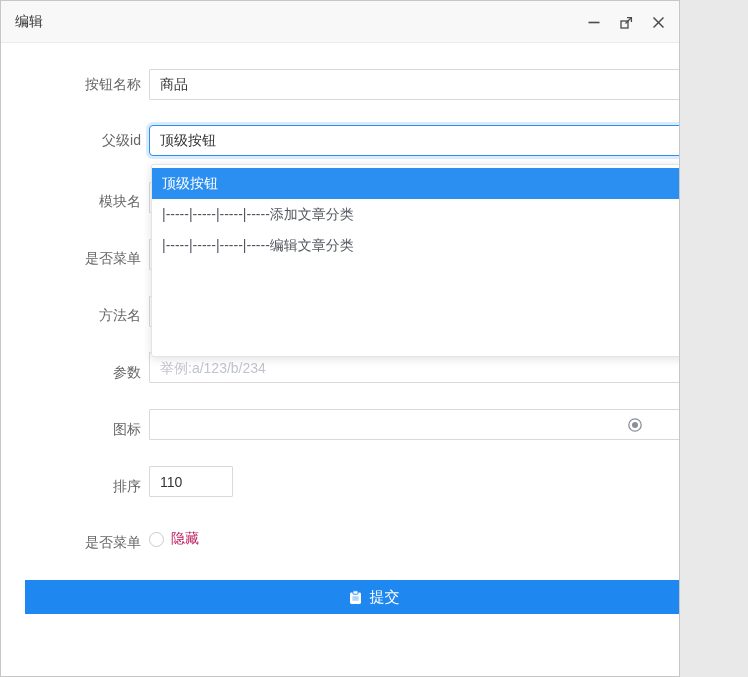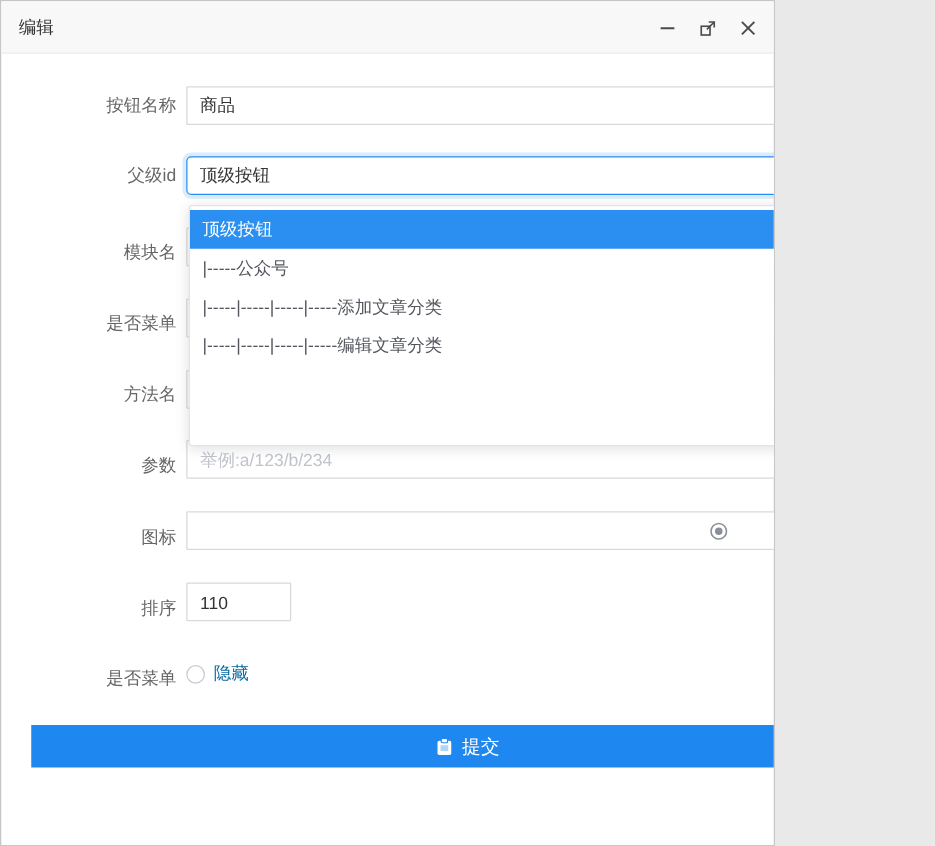--- a/index.html
+++ b/index.html
@@ -1,21 +1,21 @@
 <!DOCTYPE html>
 <html><head>
 <meta charset="utf-8">
 <style>
   * { margin: 0; padding: 0; box-sizing: border-box; }
   html, body { background: #e9e9e9; }
   body { font-family: "Liberation Sans", "DejaVu Sans", sans-serif; }
 
   .window {
     position: relative;
-    width: 620px; height: 677px;
+    width: 680px; height: 677px;
     background: #fff;
     border: 1px solid #c6c6c6;
     overflow: hidden;
   }
 
   
   .titlebar {
     position: absolute; left: 0; top: 0; right: 0; height: 42px;
     background: #f8f8f8;
     border-bottom: 1px solid #ebebeb;
@@ -115,21 +115,21 @@
   .radio-circle {
     width: 15px; height: 15px; border-radius: 50%;
     border: 1px solid #c6cad1; background: #fff;
     position: relative;
   }
   .radio-opt.checked .radio-circle { border-color: #1f87f0; }
   .radio-opt.checked .radio-circle::after {
     content: ""; position: absolute; left: 3px; top: 3px;
     width: 7px; height: 7px; border-radius: 50%; background: #1f87f0;
   }
-  .radio-opt .radio-label { color: #0369a1; }
+  .radio-opt .radio-label { color: #be185d; }
   .radio-opt.checked .radio-label { color: #333; }
   .radio-opt + .radio-opt { margin-left: 8px; }
 
   
   .submit-btn {
     position: absolute; left: 24px; top: 579px; width: 698px; height: 34px;
     background: #1f87f0; border: none; border-radius: 0;
     color: #fff; font-size: 15px;
     display: flex; align-items: center; justify-content: center; gap: 8px;
     cursor: pointer;
@@ -211,21 +211,20 @@
     <svg width="13" height="15" viewBox="0 0 13 15">
       <rect x="1" y="2.5" width="11" height="11.5" rx="1.4" fill="#ffffff"></rect>
       <rect x="4" y="0.8" width="5" height="3.4" rx="0.8" fill="#ffffff" stroke="#1f87f0" stroke-width="0.9"></rect>
       <rect x="3.4" y="6.2" width="6.2" height="4.6" fill="#1f87f0" opacity="0.35"></rect>
     </svg>
     <span>提交</span>
   </button>
 
   <div class="dropdown">
     <div class="dropdown-item selected">顶级按钮</div>
-    <div class="dropdown-item">|-----公众号</div>
     <div class="dropdown-item">|-----|-----|-----|-----添加文章分类</div>
     <div class="dropdown-item">|-----|-----|-----|-----编辑文章分类</div>
     <div class="dropdown-scrollbar-track">
       <div class="dropdown-scrollbar-thumb"></div>
     </div>
   </div>
 
 </div>
 
 </body></html>

